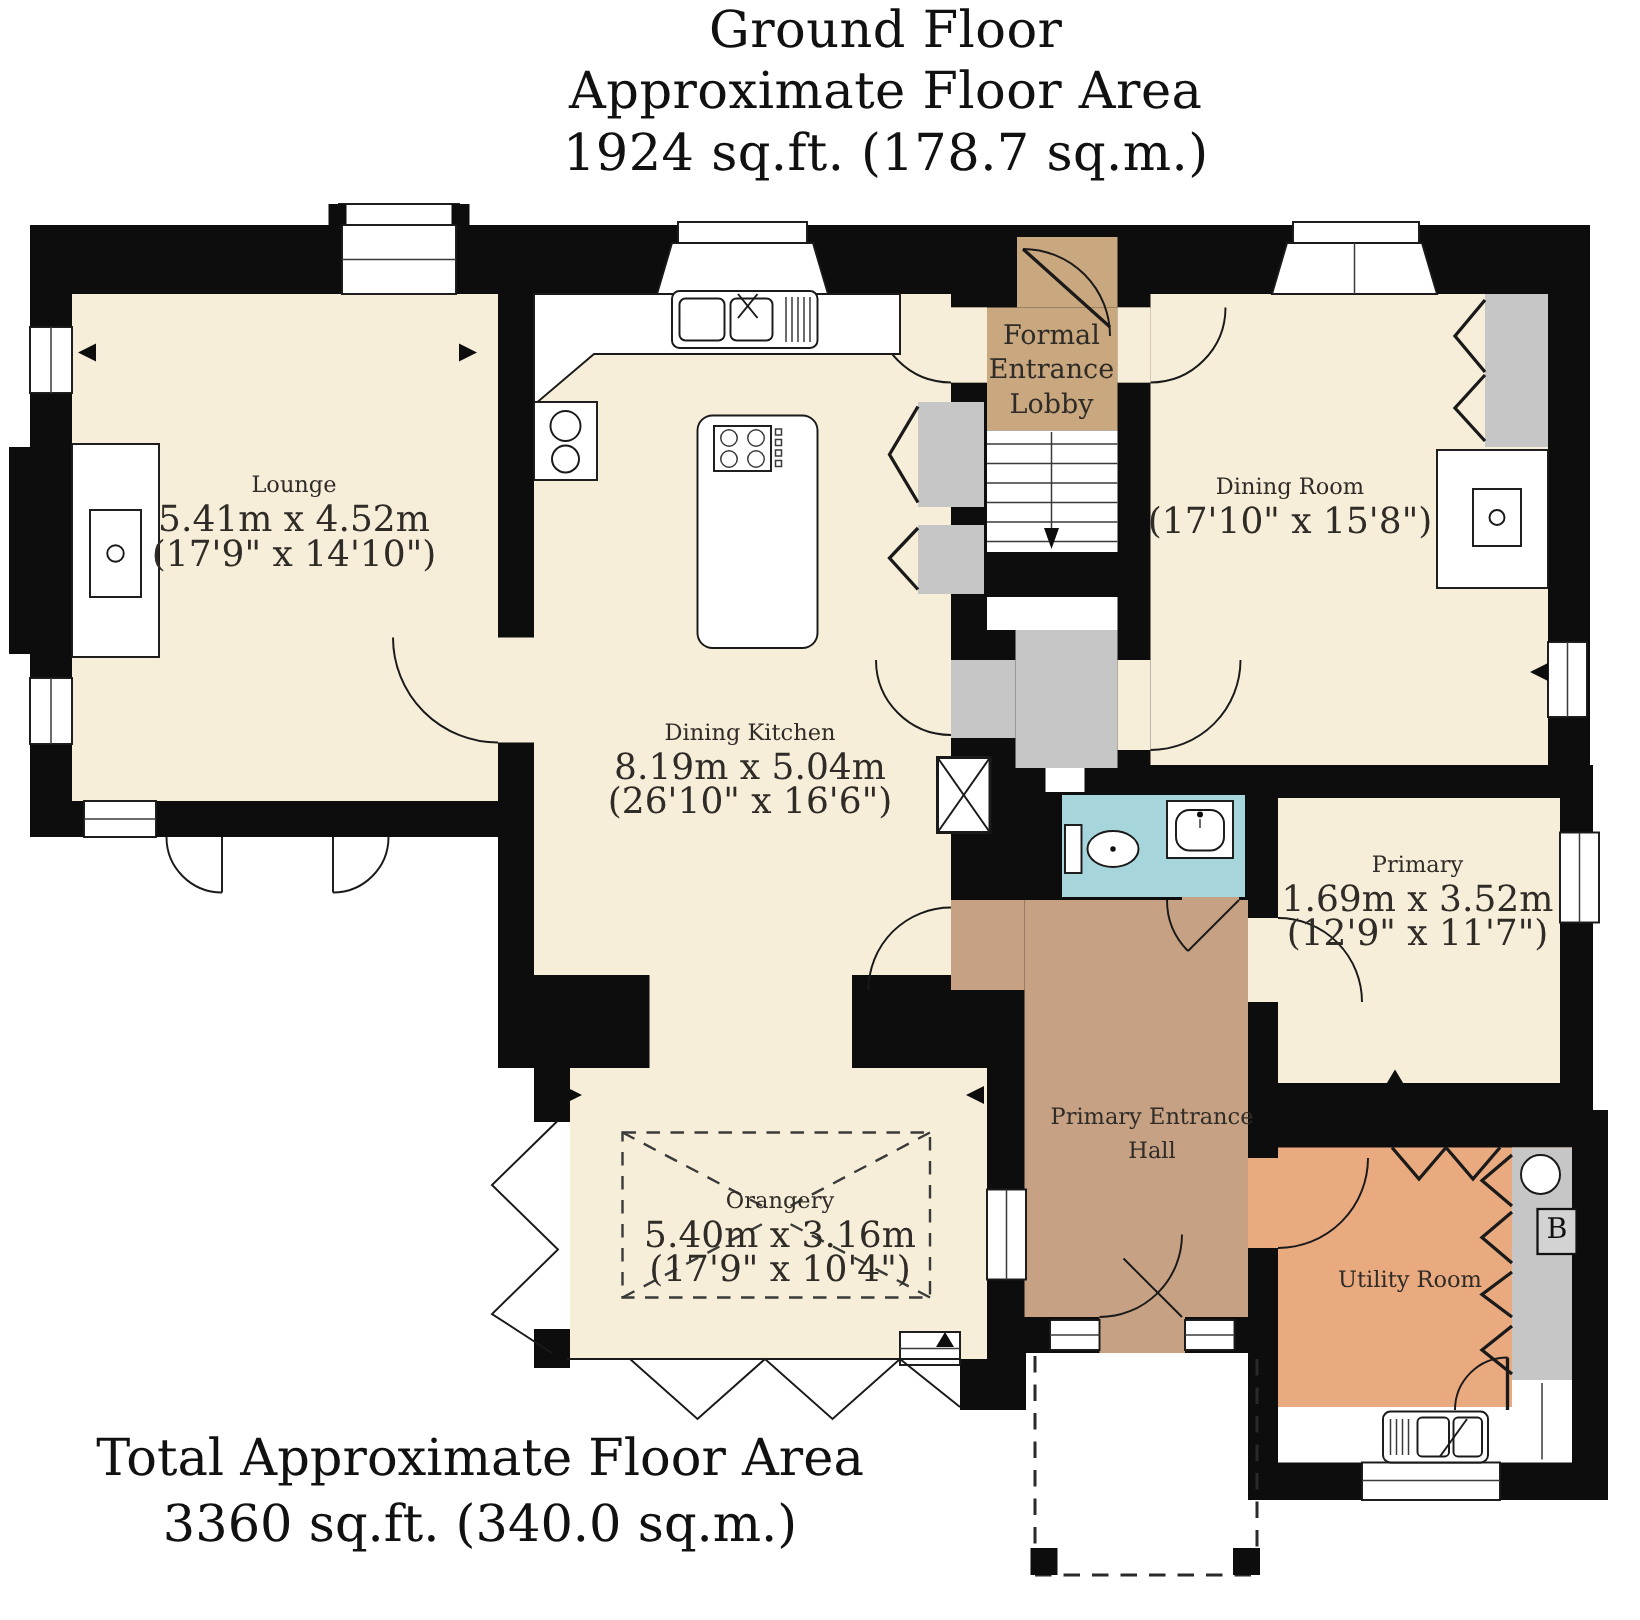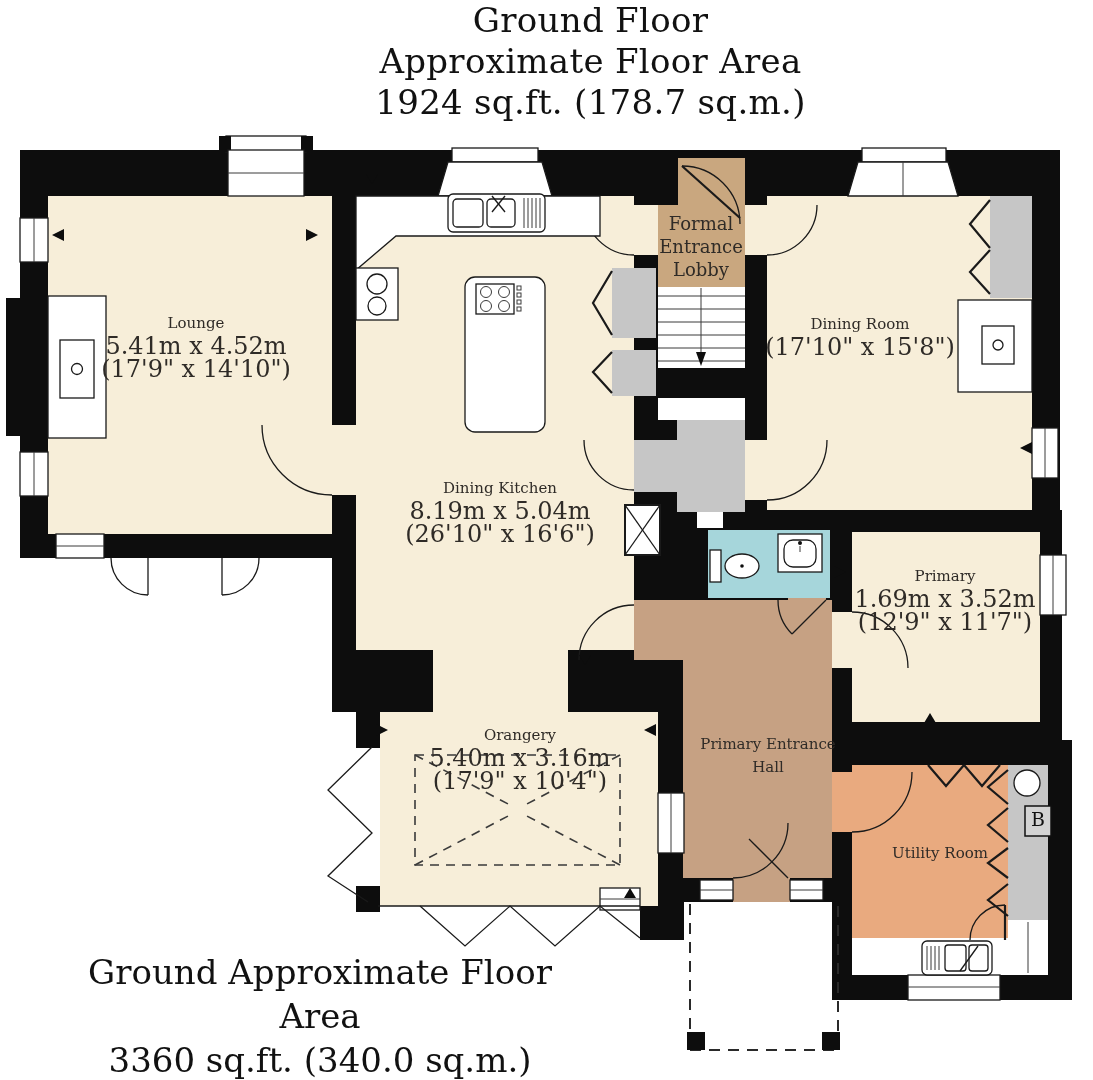--- a/index.html
+++ b/index.html
@@ -323,34 +323,34 @@
     <div class="rname">Dining Room</div>
     <div class="rdim">(17'10" x 15'8")</div>
   </div>
 
   <div class="room-label" style="left:825px;top:565px;width:240px">
     <div class="rname">Primary</div>
     <div class="rdim">1.69m x 3.52m</div>
     <div class="rdim">(12'9" x 11'7")</div>
   </div>
 
-  <div class="room-label" style="left:400px;top:724px;width:240px">
+  <div class="room-label" style="left:400px;top:789px;width:240px">
     <div class="rname">Orangery</div>
     <div class="rdim">5.40m x 3.16m</div>
     <div class="rdim">(17'9" x 10'4")</div>
   </div>
 
   <div class="room-label" style="left:698px;top:733px;width:140px">
     <div class="rname">Primary Entrance Hall</div>
   </div>
 
   <div class="room-label" style="left:870px;top:842px;width:140px">
     <div class="rname">Utility Room</div>
   </div>
 
   <div class="blabel" style="left:1027px;top:808px;width:22px">B</div>
 
   <div class="footer">
-    <div>Ground Approximate Floor Area</div>
+    <div>Total Approximate Floor Area</div>
     <div>3360 sq.ft. (340.0 sq.m.)</div>
   </div>
 
 </div>
 
 </body></html>

